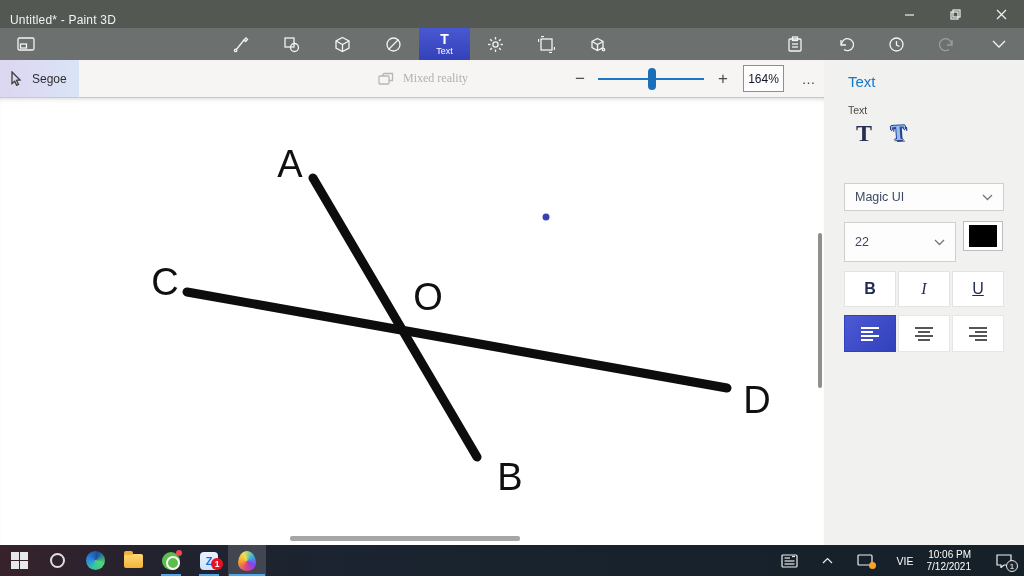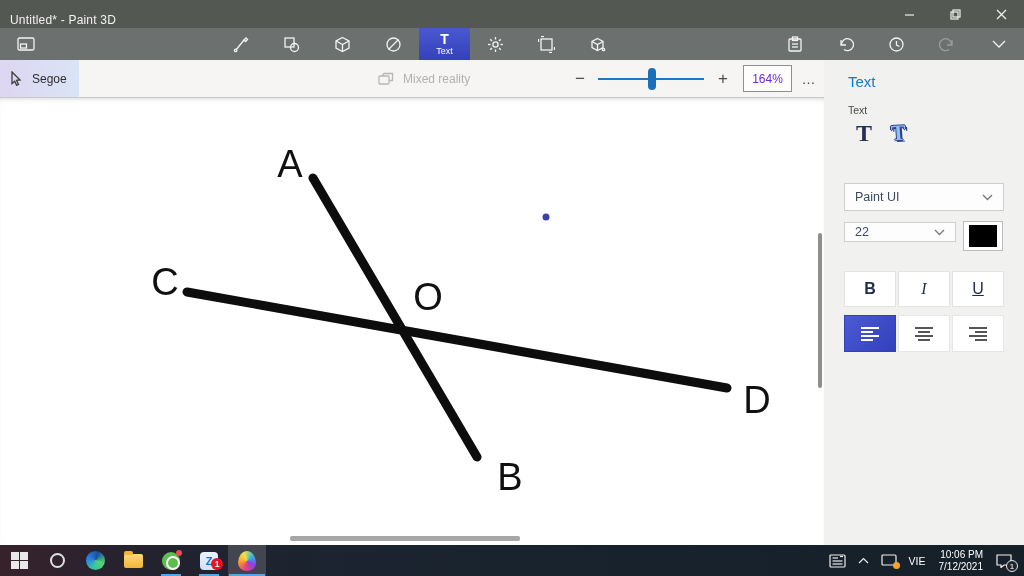--- a/index.html
+++ b/index.html
@@ -26,49 +26,49 @@
   .right-strip .tool-cell { width:51px; }
   .dim { opacity:.35; }
 
   
   .ribbon { position:absolute; left:0; top:60px; width:824px; height:37px; background:#f6f5f4; }
   .rb-item { position:absolute; top:0; height:37px; display:flex; align-items:center; gap:9px; font-size:12px; color:#2e2e2e; padding:0 10px; }
   .rb-item svg { stroke:#3c3c3c; fill:none; stroke-width:1.3; }
   .rb-select { left:0; width:79px; background:linear-gradient(90deg,#ddd6f1,#dae4f7); }
   .rb-crop { left:85px; }
   .rb-magic { left:153px; }
-  .rb-mixed { left:368px; color:#b3b1af; }
+  .rb-mixed { left:368px; color:#b3b1af;font-family:Liberation Serif, serif; }
   .rb-mixed svg { stroke:#b9b7b5; }
   .rb-3dview { left:476px; }
   .zoom-out { position:absolute; left:568px; top:0; height:37px; width:24px; display:flex; align-items:center; justify-content:center; font-size:17px; color:#4a4a4a; }
   .zoom-in  { position:absolute; left:711px; top:0; height:37px; width:24px; display:flex; align-items:center; justify-content:center; font-size:17px; color:#4a4a4a; }
   .slider { position:absolute; left:598px; top:0; width:106px; height:37px; }
   .slider .track { position:absolute; left:0; right:0; top:18px; height:2px; background:#1c78c6; }
   .slider .thumb { position:absolute; left:50px; top:8px; width:8px; height:22px; border-radius:4px; background:#1b6fb8; }
-  .zoom-box { position:absolute; left:743px; top:5px; width:49px; height:27px; background:#fdfdfd; border:1px solid #8f8f8f; display:flex; align-items:center; justify-content:center; font-size:12px; color:#6d28d9; }
+  .zoom-box { position:absolute; left:743px; top:5px; width:41px; height:27px; background:#fdfdfd; border:1px solid #8f8f8f; display:flex; align-items:center; justify-content:center; font-size:12px; color:#0f172a; }
   .more-btn { position:absolute; left:796px; top:0; width:26px; height:37px; display:flex; align-items:center; justify-content:center; font-size:14px; color:#444; letter-spacing:1px; }
 
   
   .canvas { position:absolute; left:0; top:97px; width:824px; height:448px; background:#ffffff; box-shadow:inset 0 1px 0 #c9c9c9, inset 0 5px 6px -5px rgba(0,0,0,.28); }
   .fig-label { position:absolute; transform:translate(-50%,-50%); font-size:38px; color:#101010; font-weight:400; }
   .cursor-dot { position:absolute; width:7px; height:7px; border-radius:50%; transform:translate(-50%,-50%); }
   .v-scroll { position:absolute; right:2px; top:136px; width:4px; height:155px; background:#8f8f8f; border-radius:2px; }
   .h-scroll { position:absolute; left:290px; bottom:4px; width:230px; height:5px; background:#a6a6a6; border-radius:2px; }
 
   
   .panel { position:absolute; left:824px; top:60px; width:200px; height:485px; background:#f1f1f0; }
   .panel-header { position:absolute; left:24px; top:13px; font-size:15px; color:#1878c8; }
   .panel-sublabel { position:absolute; left:24px; top:44px; font-size:10.5px; color:#4a4a4a; }
   .text2d-btn { position:absolute; left:24px; top:57px; width:32px; height:32px; display:flex; align-items:center; justify-content:center; }
   .text2d-btn span { font-family:"Liberation Serif",serif; font-weight:700; font-size:24px; color:#252f55; }
   .text3d-btn { position:absolute; left:58px; top:57px; width:32px; height:32px; display:flex; align-items:center; justify-content:center; }
   .text3d-btn span { font-family:"Liberation Serif",serif; font-weight:700; font-size:22px; color:#8fc0ef; text-shadow:-1px 0 #2c3f8f, 0 1px #2c3f8f, 1px 0 #2c3f8f, 0 -1px #2c3f8f, 2px 2px 0 #2c3f8f; transform:rotate(-4deg); }
   .select-box { position:absolute; background:#fdfdfd; border:1px solid #cfcfcf; display:flex; align-items:center; font-size:12.5px; color:#3c4962; padding:0 10px; justify-content:space-between; }
   .font-select { left:20px; top:123px; width:160px; height:28px; }
-  .size-select { left:20px; top:162px; width:112px; height:20px;align-items:center; }
+  .size-select { left:20px; top:162px; width:112px; height:40px;align-items:center; }
   .select-box svg { stroke:#777; fill:none; stroke-width:1.3; }
   .swatch-btn { position:absolute; left:139px; top:161px; width:40px; height:30px; background:#fff; border:1px solid #bdbdbd; display:flex; align-items:center; justify-content:center; }
   .swatch-inner { width:28px; height:22px; }
   .biu-row { position:absolute; left:20px; top:211px; width:160px; height:36px; display:flex; gap:2px; }
   .fmt-btn { flex:1; background:#fff; border:1px solid #e3e3e3; display:flex; align-items:center; justify-content:center; font-size:16px; color:#1f2b50; }
   .fmt-bold { font-weight:700; }
   .fmt-italic { font-family:"Liberation Serif",serif; font-style:italic; }
   .fmt-underline { text-decoration:underline; }
   .align-row { position:absolute; left:20px; top:255px; width:160px; height:37px; display:flex; gap:2px; }
   .align-btn { flex:1; background:#fff; border:1px solid #e6e6e6; display:flex; align-items:center; justify-content:center; }
@@ -93,21 +93,21 @@
   .edge-ic { width:19px; height:19px; border-radius:50%; background:conic-gradient(from 200deg,#35c3a5,#2b7de0,#1b4f9e,#52d473,#35c3a5); }
   .folder-ic { position:relative; width:19px; height:14px; background:linear-gradient(180deg,#ffd978,#f2b336); border-radius:2px; }
   .folder-ic:before { content:""; position:absolute; left:0; top:-3px; width:9px; height:4px; background:#f2b336; border-radius:2px 2px 0 0; }
   .green-ic { position:relative; width:18px; height:18px; border-radius:50%; background:#5cbf4c; }
   .green-ic:after { content:""; position:absolute; left:4px; top:4px; width:10px; height:10px; border:2px solid #fff; border-radius:50%; }
   .green-ic .mini-dot { position:absolute; right:-2px; top:-2px; width:6px; height:6px; border-radius:50%; background:#ef4956; }
   .blue-ic { position:relative; width:18px; height:18px; border-radius:4px; background:linear-gradient(180deg,#e9f2ff,#cfe2fb); display:flex; align-items:center; justify-content:center; color:#1f6ae0; font-size:11px; font-weight:700; }
   .badge { position:absolute; right:-5px; bottom:0px; min-width:12px; height:12px; border-radius:6px; background:#e81123; color:#fff; font-size:8.5px; display:flex; align-items:center; justify-content:center; padding:0 2px; }
   .paint-ic { width:18px; height:20px; border-radius:50% 50% 50% 50%/60% 60% 40% 40%; background:conic-gradient(from 120deg,#8a3ff0,#e0457b,#f7a02c,#f3e14a,#31b7d8,#8a3ff0); }
   .tray { margin-left:auto; display:flex; align-items:center; height:31px; color:#fff; padding-right:6px; }
-  .tray-item { height:31px; display:flex; align-items:center; justify-content:center; padding:0 6px; position:relative; }
+  .tray-item { height:31px; display:flex; align-items:center; justify-content:center; padding:0 6px; position:relative;margin-left:12px; }
   .tray svg { stroke:#efefef; fill:none; stroke-width:1.2; }
   .lang { font-size:10.5px; }
   .clock { font-size:10px; text-align:right; line-height:12px; padding:0 7px; }
   .orange-dot { position:absolute; right:3px; bottom:7px; width:7px; height:7px; border-radius:50%; background:#f7a326; }
   .notif-badge { position:absolute; right:0px; bottom:4px; width:12px; height:12px; border-radius:50%; background:#20262e; border:1px solid #e8e8e8; color:#fff; font-size:8px; display:flex; align-items:center; justify-content:center; }
 </style>
 </head>
 <body>
 
 <div class="app">
@@ -283,21 +283,21 @@
   <div class="panel">
     <div class="panel-header">Text</div>
     <div class="panel-sublabel">Text</div>
     <div class="text2d-btn">
       <span>T</span>
     </div>
     <div class="text3d-btn">
       <span>T</span>
     </div>
     <div class="select-box font-select">
-      <span>Paint UI</span>
+      <span>Magic UI</span>
       <svg width="11" height="7">
           <polyline points="1,1 5.5,5.5 10,1"></polyline>
         </svg>
     </div>
     <div class="select-box size-select">
       <span>22</span>
       <svg width="11" height="7">
           <polyline points="1,1 5.5,5.5 10,1"></polyline>
         </svg>
     </div>

